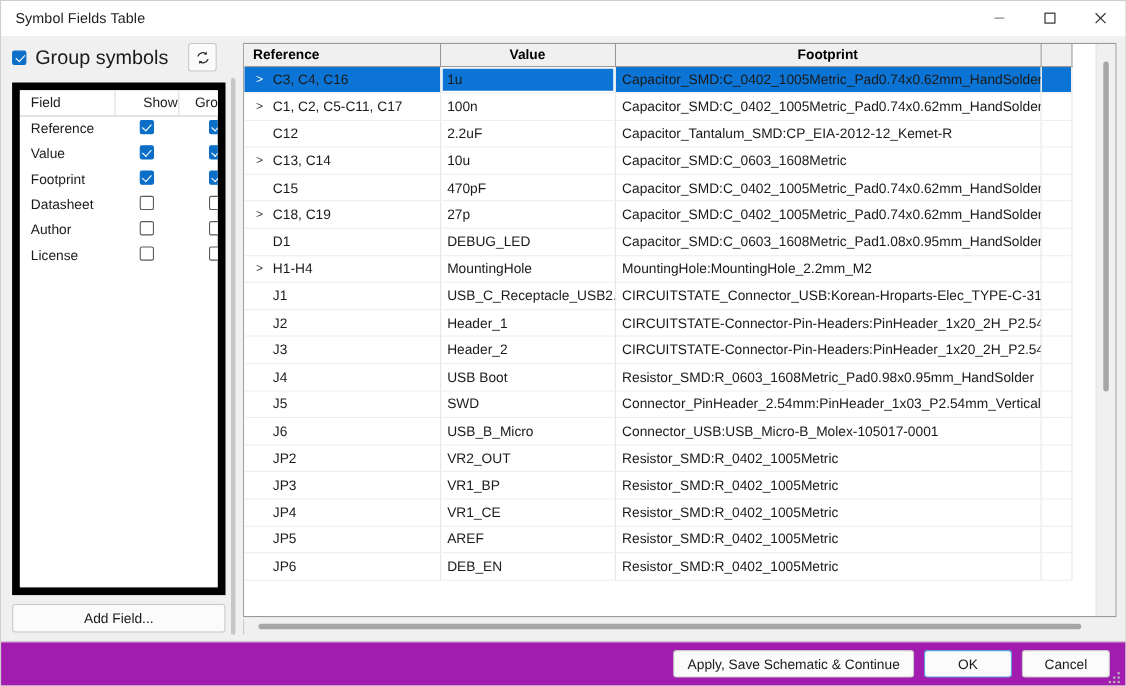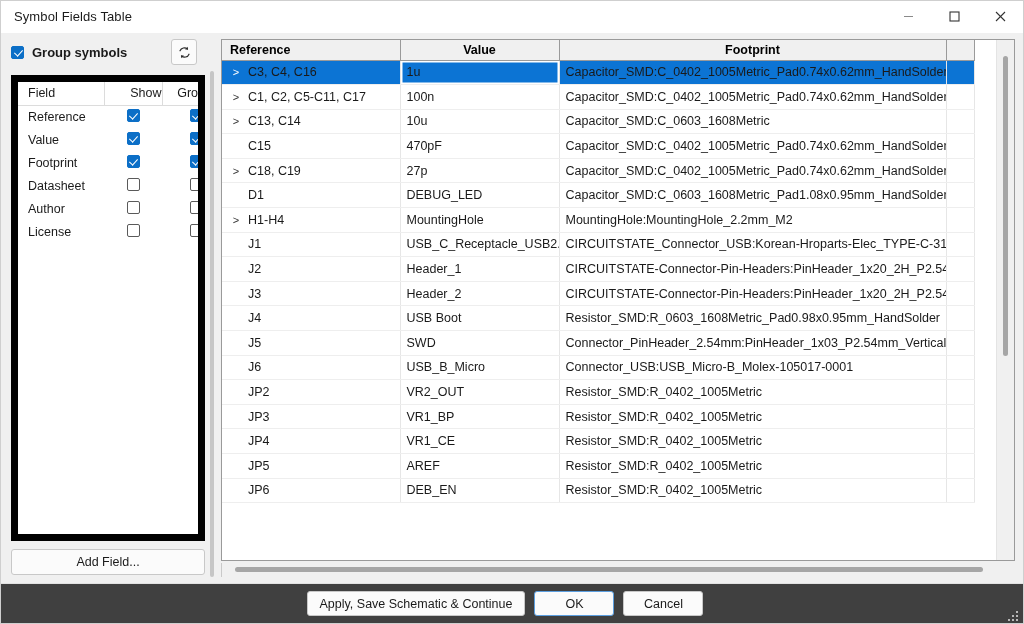--- a/index.html
+++ b/index.html
@@ -80,21 +80,21 @@
   }
   .chk.on::after {
     content: "";
     position: absolute;
     left: 3.5px; top: 1px;
     width: 4px; height: 7px;
     border: solid #fff;
     border-width: 0 1.7px 1.7px 0;
     transform: rotate(42deg);
   }
-  #group-label { margin-left: 8px; font-size: 13px; color: #1a1a1a; font-weight: bold; }
+  #group-label { margin-left: 8px; font-size: 18px; color: #1a1a1a; }
   #refresh-btn {
     margin-left: auto;
     width: 26px; height: 26px;
     border: 1px solid #c8c8c8;
     background: #fbfbfb;
     border-radius: 3px;
     display: flex; align-items: center; justify-content: center;
     margin-right: 12px;
   }
 
@@ -254,24 +254,24 @@
     background: #a6a6a6; border-radius: 3px;
   }
   #hscroll .htrackedge {
     position: absolute; left: 0; top: 0; width: 6px; height: 14px;
     border-left: 1px solid #c9c9c9;
   }
 
   
   #footer {
     height: 40px; flex: 0 0 40px;
-    background: #404040;
+    background: #a21caf;
     border-top: 1px solid #e2e2e2;
     display: flex; align-items: center;
-    justify-content: center;
+    justify-content: flex-end;
     padding-right: 14px;
     gap: 9px;
     position: relative;
   }
   .btn {
     height: 25px;
     border: 1px solid #c8c8c8;
     background: #fbfbfb;
     border-radius: 3px;
     font-size: 12.5px;
@@ -429,20 +429,31 @@
                       <span class="refname">C1, C2, C5-C11, C17</span>
                     </div>
                   </td>
                   <td>100n</td>
                   <td>Capacitor_SMD:C_0402_1005Metric_Pad0.74x0.62mm_HandSolder</td>
                   <td></td>
                 </tr>
                 <tr>
                   <td class="c-ref">
                     <div class="refcell">
+                      <span class="exp"></span>
+                      <span class="refname">C12</span>
+                    </div>
+                  </td>
+                  <td>2.2uF</td>
+                  <td>Capacitor_Tantalum_SMD:CP_EIA-2012-12_Kemet-R</td>
+                  <td></td>
+                </tr>
+                <tr>
+                  <td class="c-ref">
+                    <div class="refcell">
                       <span class="exp">&gt;</span>
                       <span class="refname">C13, C14</span>
                     </div>
                   </td>
                   <td>10u</td>
                   <td>Capacitor_SMD:C_0603_1608Metric</td>
                   <td></td>
                 </tr>
                 <tr>
                   <td class="c-ref">

